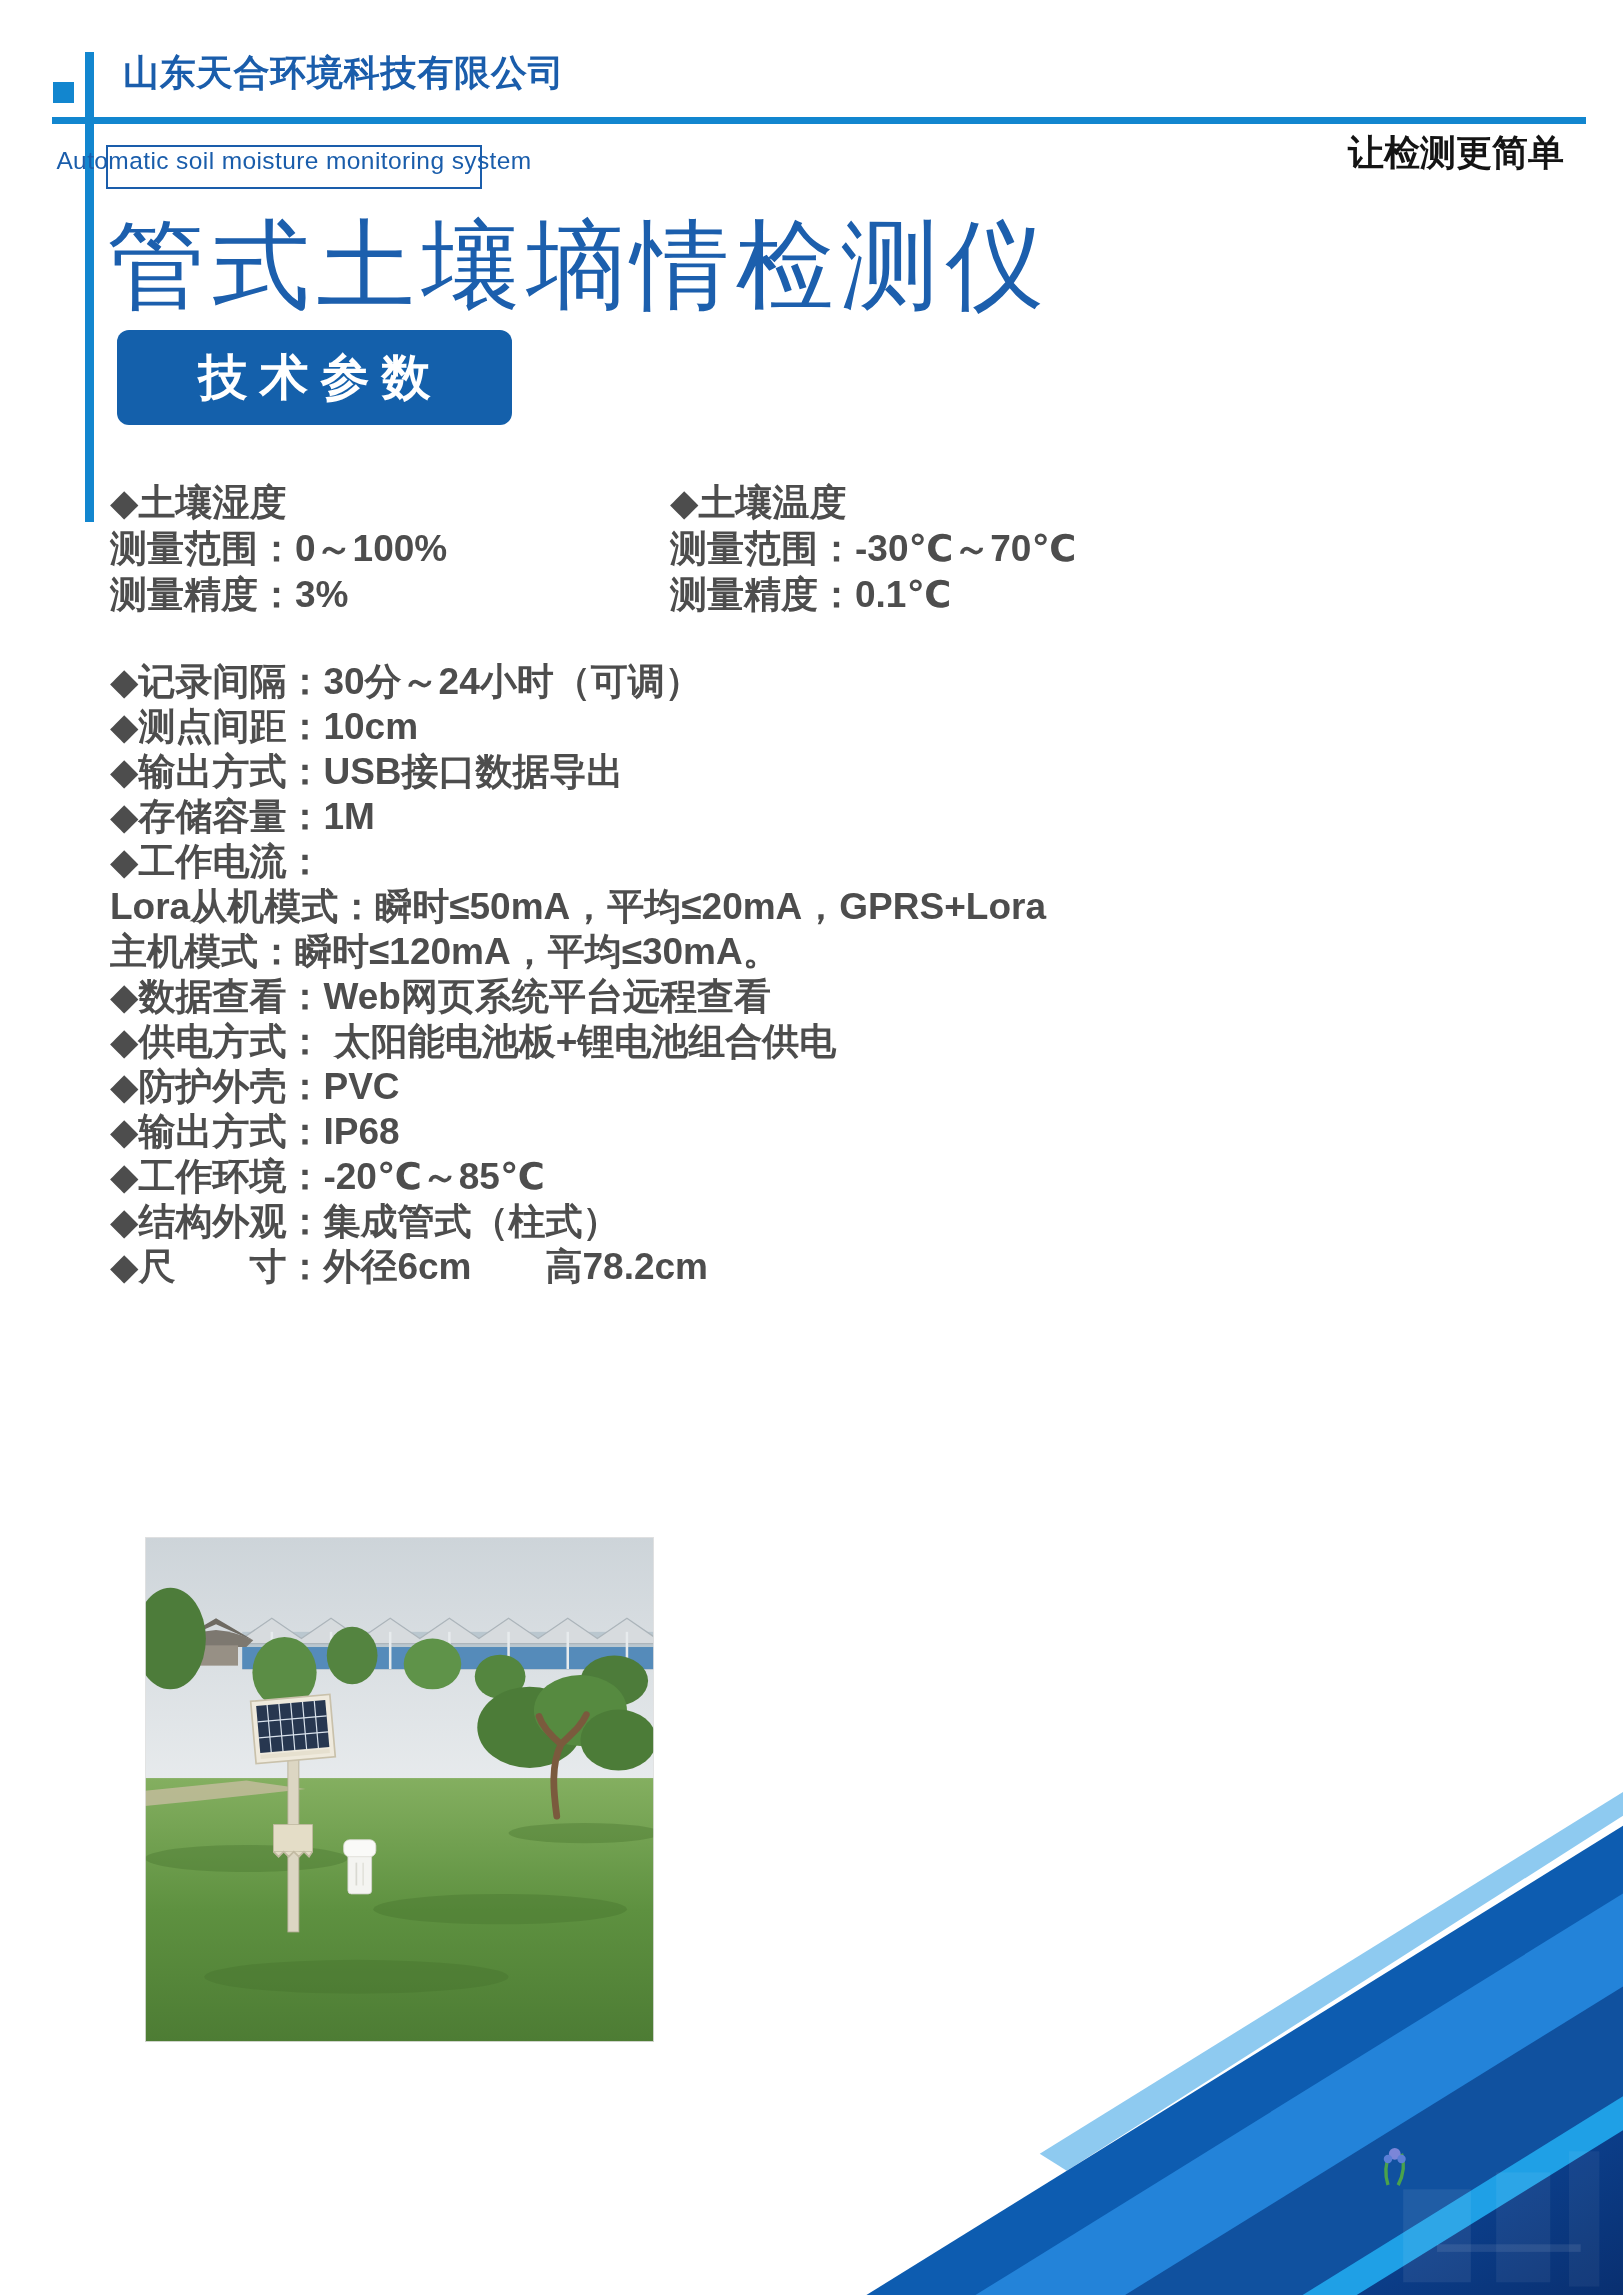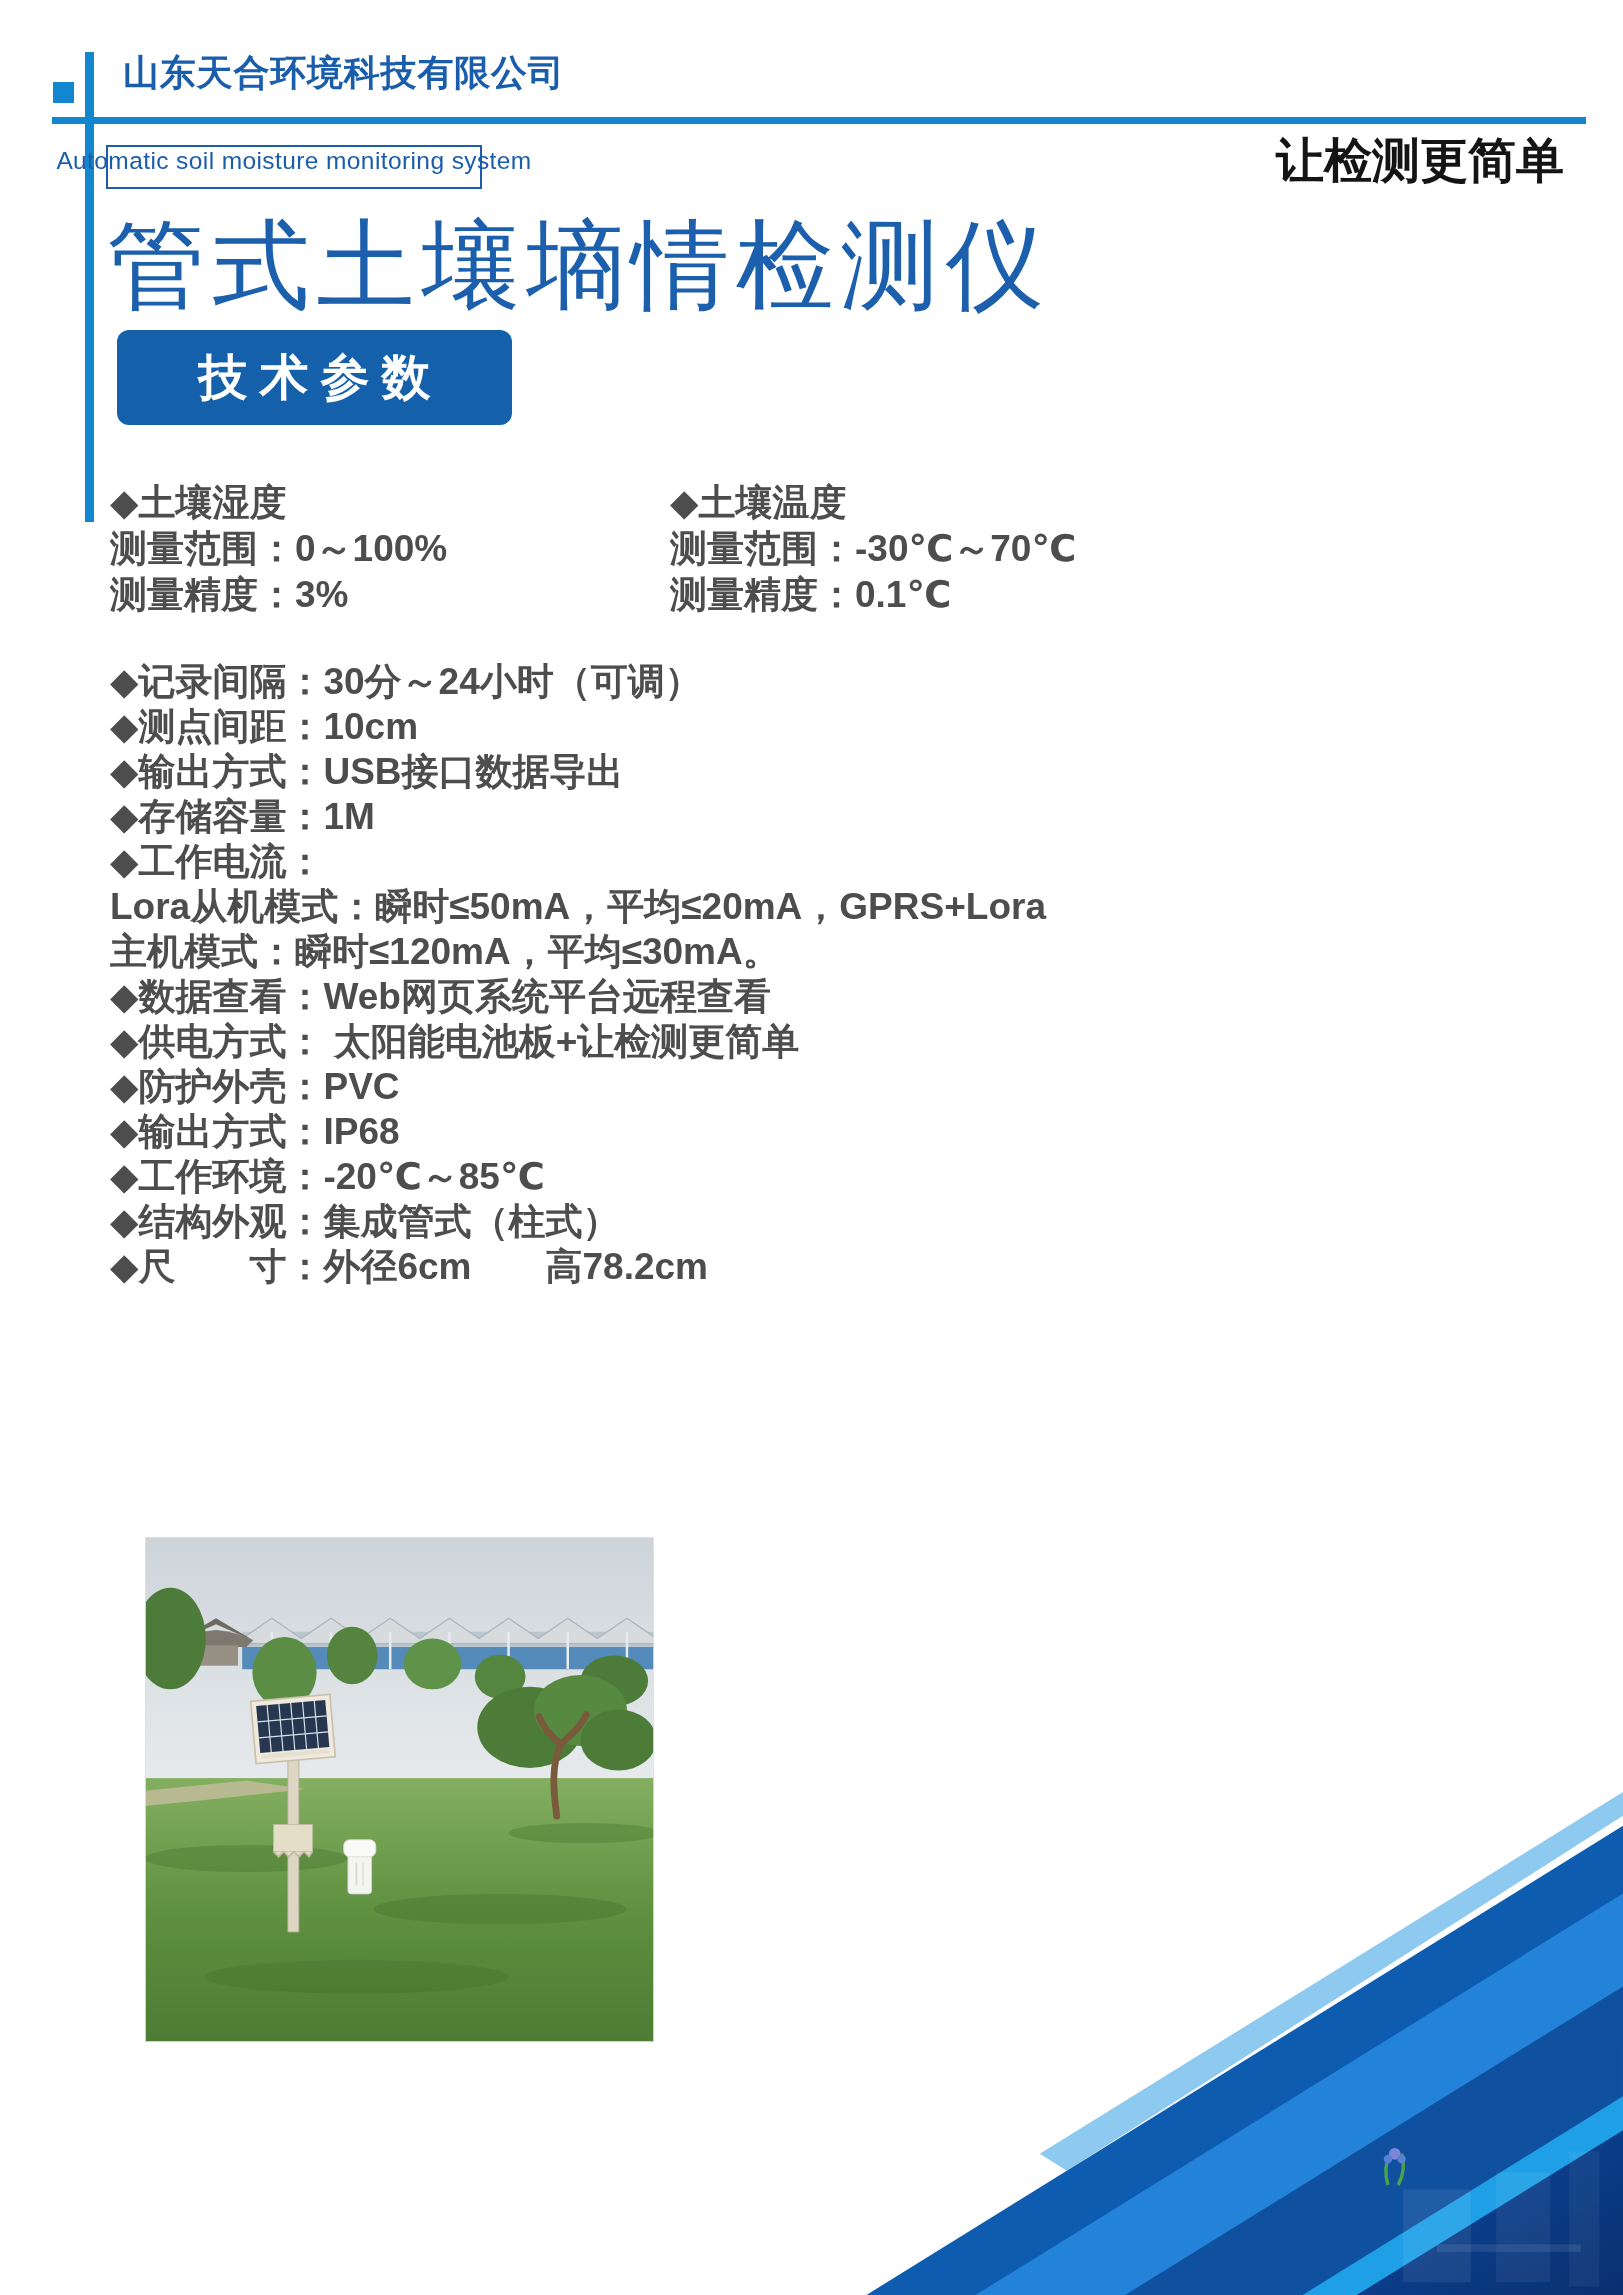--- a/index.html
+++ b/index.html
@@ -4,21 +4,21 @@
 <style>
   html,body{margin:0;padding:0;background:#ffffff;}
   .page{position:relative;width:1623px;height:2295px;background:#ffffff;overflow:hidden;
         font-family:"Liberation Sans","DejaVu Sans",sans-serif;}
 
   
   .brand-square{position:absolute;left:53px;top:82px;width:21px;height:21px;background:#1286cf;}
   .v-line{position:absolute;left:85px;top:52px;width:8.5px;height:470px;background:#1286cf;}
   .h-line{position:absolute;left:52px;top:117px;width:1534px;height:6.8px;background:#1286cf;}
   .company{position:absolute;left:123px;top:49px;font-size:36px;font-weight:600;color:#1a5dab;letter-spacing:0.8px;white-space:nowrap;}
-  .slogan{position:absolute;right:59px;top:129px;font-size:48px;font-weight:600;color:#141414;white-space:nowrap;}
+  .slogan{position:absolute;right:59px;top:129px;font-size:36px;font-weight:600;color:#141414;white-space:nowrap;}
 
   .en-box{position:absolute;left:106px;top:145px;width:376px;height:44px;border:2.5px solid #1a5dab;
           display:flex;justify-content:center;box-sizing:border-box;}
   .en-box span{font-size:24.5px;color:#1a5dab;letter-spacing:0.4px;white-space:nowrap;}
 
   .main-title{position:absolute;left:107px;top:201px;font-size:98px;font-weight:400;color:#1c5fad;
               letter-spacing:6.8px;white-space:nowrap;}
 
   .tech-btn{position:absolute;left:117px;top:330px;width:395px;height:95px;background:#1460ab;border-radius:12px;
             display:flex;align-items:center;justify-content:center;}
@@ -71,21 +71,21 @@
 
   <div class="spec-list">
     <div class="spec">◆记录间隔：30分～24小时（可调）</div>
     <div class="spec">◆测点间距：10cm</div>
     <div class="spec">◆输出方式：USB接口数据导出</div>
     <div class="spec">◆存储容量：1M</div>
     <div class="spec">◆工作电流：</div>
     <div class="spec">Lora从机模式：瞬时≤50mA，平均≤20mA，GPRS+Lora</div>
     <div class="spec">主机模式：瞬时≤120mA，平均≤30mA。</div>
     <div class="spec">◆数据查看：Web网页系统平台远程查看</div>
-    <div class="spec">◆供电方式： 太阳能电池板+让检测更简单</div>
+    <div class="spec">◆供电方式： 太阳能电池板+锂电池组合供电</div>
     <div class="spec">◆防护外壳：PVC</div>
     <div class="spec">◆输出方式：IP68</div>
     <div class="spec">◆工作环境：-20℃～85℃</div>
     <div class="spec">◆结构外观：集成管式（柱式）</div>
     <div class="spec">◆尺　　寸：外径6cm　　高78.2cm</div>
   </div>
 
   <svg class="photo-frame" viewBox="0 0 602 597" role="img" aria-label="Tube-type soil moisture sensor (white cylinder) and solar panel on a pole, installed on an orchard lawn with greenhouses behind">
     <defs>
       <linearGradient id="sky" x1="0" y1="0" x2="0" y2="1">

